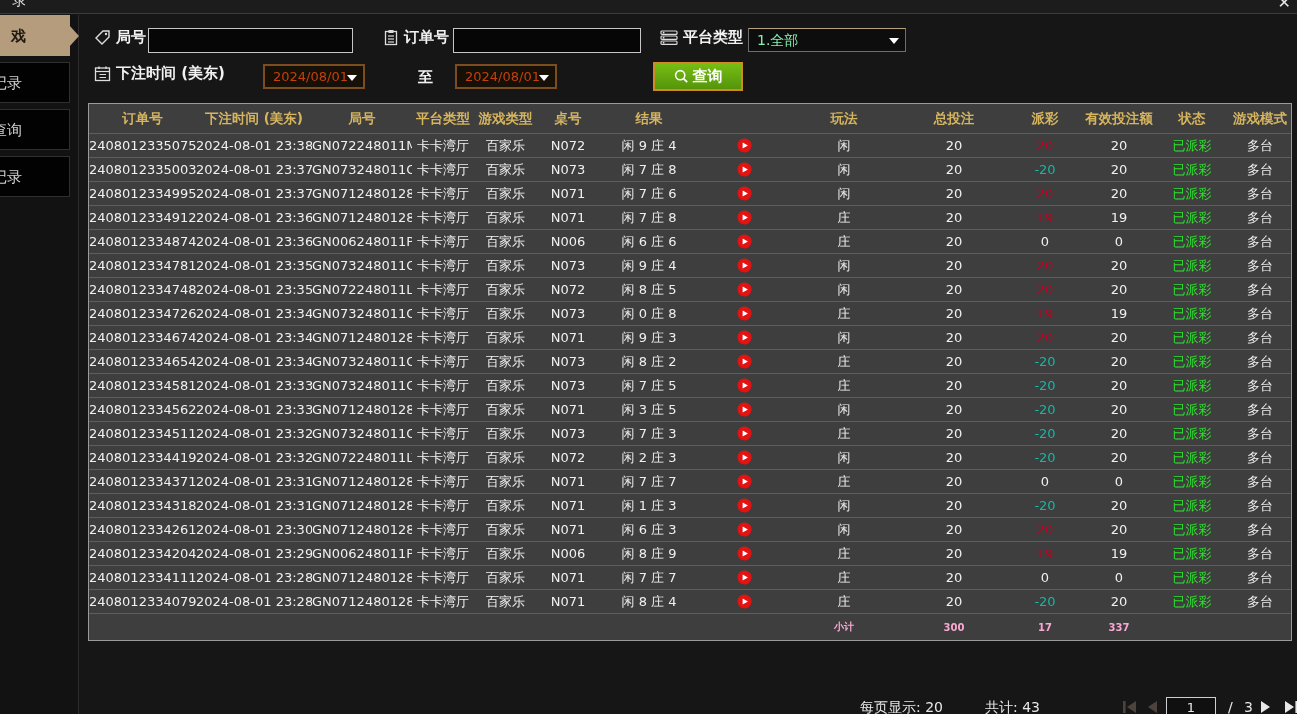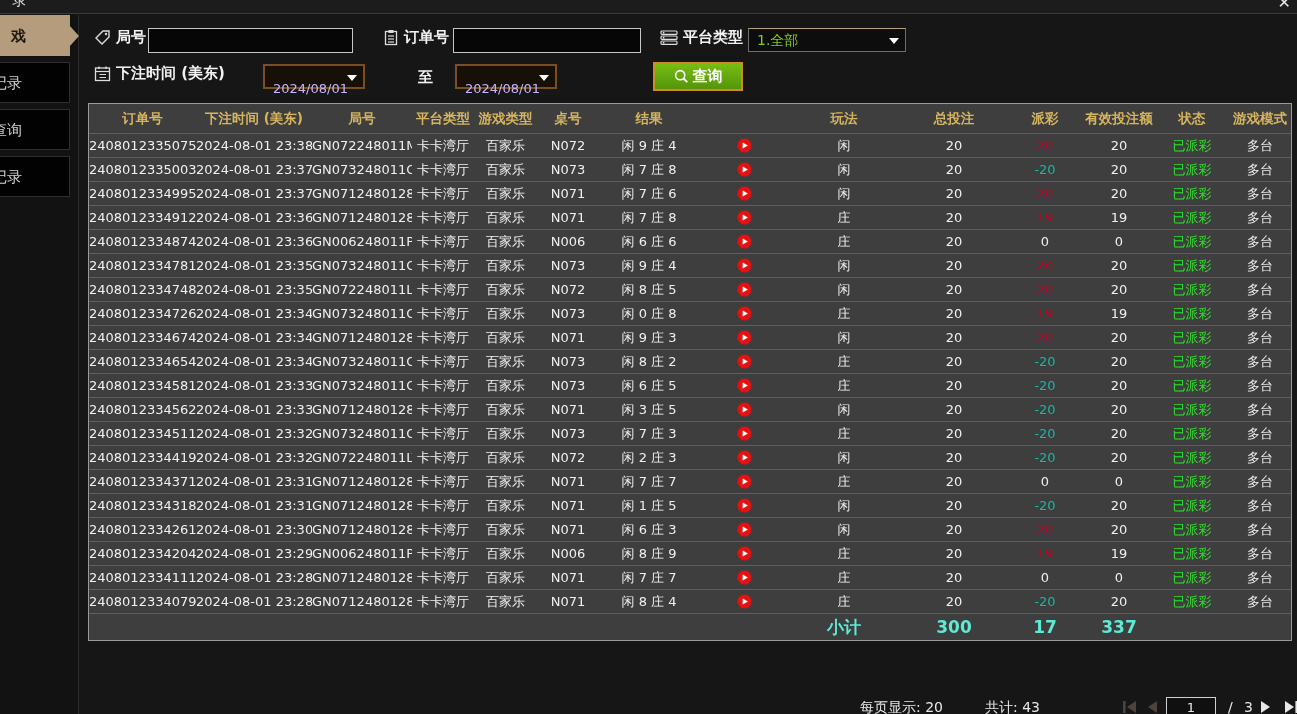--- a/index.html
+++ b/index.html
@@ -38,48 +38,48 @@
   .filters { position:absolute; left:88px; top:20px; width:1200px; height:78px; }
   .f-item { position:absolute; display:flex; align-items:center; }
   .f-label { font-size:15px; font-weight:bold; color:#f2f2f2; white-space:nowrap; }
   .f-ico { margin-right:5px; display:inline-flex; }
   .txt-input {
     background:#060606; border:1px solid #c6c6c6; height:25px; color:#fff;
     font-size:13px; padding:0 6px; outline:none;
   }
   .select-box {
     position:relative; background:#0d0d0d; border:1px solid #6e6e6e;
-    border-top-color:#bfa océ87e; height:24px; line-height:22px; color:#84cc16;
+    border-top-color:#bfa océ87e; height:24px; line-height:22px; color:#86efac;
     font-size:14px; padding:0 20px 0 8px; cursor:pointer;
   }
   .select-box { border-top-color:#b9a37e; }
   .caret { position:absolute; right:6px; top:9px; width:0; height:0;
     border-left:5px solid transparent; border-right:5px solid transparent; border-top:6px solid #fff; }
   .date-box {
     position:relative; background:#171007; border:2px solid #7c4e1f; height:25px; line-height:21px;
-    color:#c4b5fd; font-size:13px; padding:12px 20px 0 8px; cursor:pointer;
+    color:#c2410c; font-size:13px; padding:0 20px 0 8px; cursor:pointer;
   }
   .query-btn {
     position:absolute; display:flex; align-items:center; justify-content:center; gap:4px;
     width:90px; height:29px; background:linear-gradient(#76bd12,#54950b);
     border:2px solid #cf8b28; color:#fff; font-size:15px; font-weight:bold; cursor:pointer;
   }
   
   .rtable { position:absolute; left:88px; top:103px; width:1204px; background:#3e3e3e; border:1px solid #9a9a9a; }
   .grid { display:grid; grid-template-columns:107px 116px 100px 62px 63px 62px 100px 90px 110px 110px 72px 76px 70px 66px; align-items:center; }
   .trow { border-bottom:1px solid #5e5e5e; height:24px; }
   .thead-row { height:30px; border-bottom:1px solid #5e5e5e; }
   .hcell { text-align:center; font-size:13.5px; font-weight:bold; color:#d6b55e; white-space:nowrap; }
   .cell { text-align:center; font-size:13px; color:#f0f0f0; white-space:nowrap; overflow:hidden; }
   .cell.pos { color:#c00022; }
   .cell.neg { color:#14b8a6; }
   .cell.status { color:#2ee12e; }
   .icon-cell { display:flex; justify-content:center; align-items:center; cursor:pointer; }
   .sumrow { height:26px; }
-  .sumrow .cell { color:#5eead4; font-weight:bold; font-size:17px; }
+  .sumrow .cell { color:#f9a8d4; font-weight:bold; font-size:10px; }
   .sumrow:last-child { border-bottom:none; }
   
   .pager { position:absolute; left:88px; top:697px; width:1204px; height:24px; font-size:14px; color:#e8e8e8; }
   .pager span { position:absolute; top:0; line-height:20px; white-space:nowrap; }
   .pg-btn { cursor:pointer; display:inline-flex; }
   .page-box { border:1px solid #cfcfcf; background:#101010; width:50px; height:20px; text-align:center; font-size:13px; }
 </style>
 </head>
 <body>
 
@@ -410,21 +410,21 @@
         <div class="cell status">已派彩</div>
         <div class="cell">多台</div>
       </div>
       <div class="grid trow">
         <div class="cell">240801233458112</div>
         <div class="cell">2024-08-01 23:33:38</div>
         <div class="cell">GN073248011OB</div>
         <div class="cell">卡卡湾厅</div>
         <div class="cell">百家乐</div>
         <div class="cell">N073</div>
-        <div class="cell">闲 6 庄 5</div>
+        <div class="cell">闲 7 庄 5</div>
         <div class="cell icon-cell">
           <svg width="15" height="15" viewBox="0 0 15 15">
             <circle cx="7.5" cy="7.5" r="7" fill="#e31313"></circle>
             <path d="M5.6 4.4 L11 7.5 L5.6 10.6 Z" fill="#fff"></path>
           </svg>
         </div>
         <div class="cell">庄</div>
         <div class="cell">20</div>
         <div class="cell neg">-20</div>
         <div class="cell">20</div>
@@ -515,21 +515,21 @@
         <div class="cell status">已派彩</div>
         <div class="cell">多台</div>
       </div>
       <div class="grid trow">
         <div class="cell">240801233431891</div>
         <div class="cell">2024-08-01 23:31:02</div>
         <div class="cell">GN0712480128H</div>
         <div class="cell">卡卡湾厅</div>
         <div class="cell">百家乐</div>
         <div class="cell">N071</div>
-        <div class="cell">闲 1 庄 5</div>
+        <div class="cell">闲 1 庄 3</div>
         <div class="cell icon-cell">
           <svg width="15" height="15" viewBox="0 0 15 15">
             <circle cx="7.5" cy="7.5" r="7" fill="#e31313"></circle>
             <path d="M5.6 4.4 L11 7.5 L5.6 10.6 Z" fill="#fff"></path>
           </svg>
         </div>
         <div class="cell">闲</div>
         <div class="cell">20</div>
         <div class="cell neg">-20</div>
         <div class="cell">20</div>

